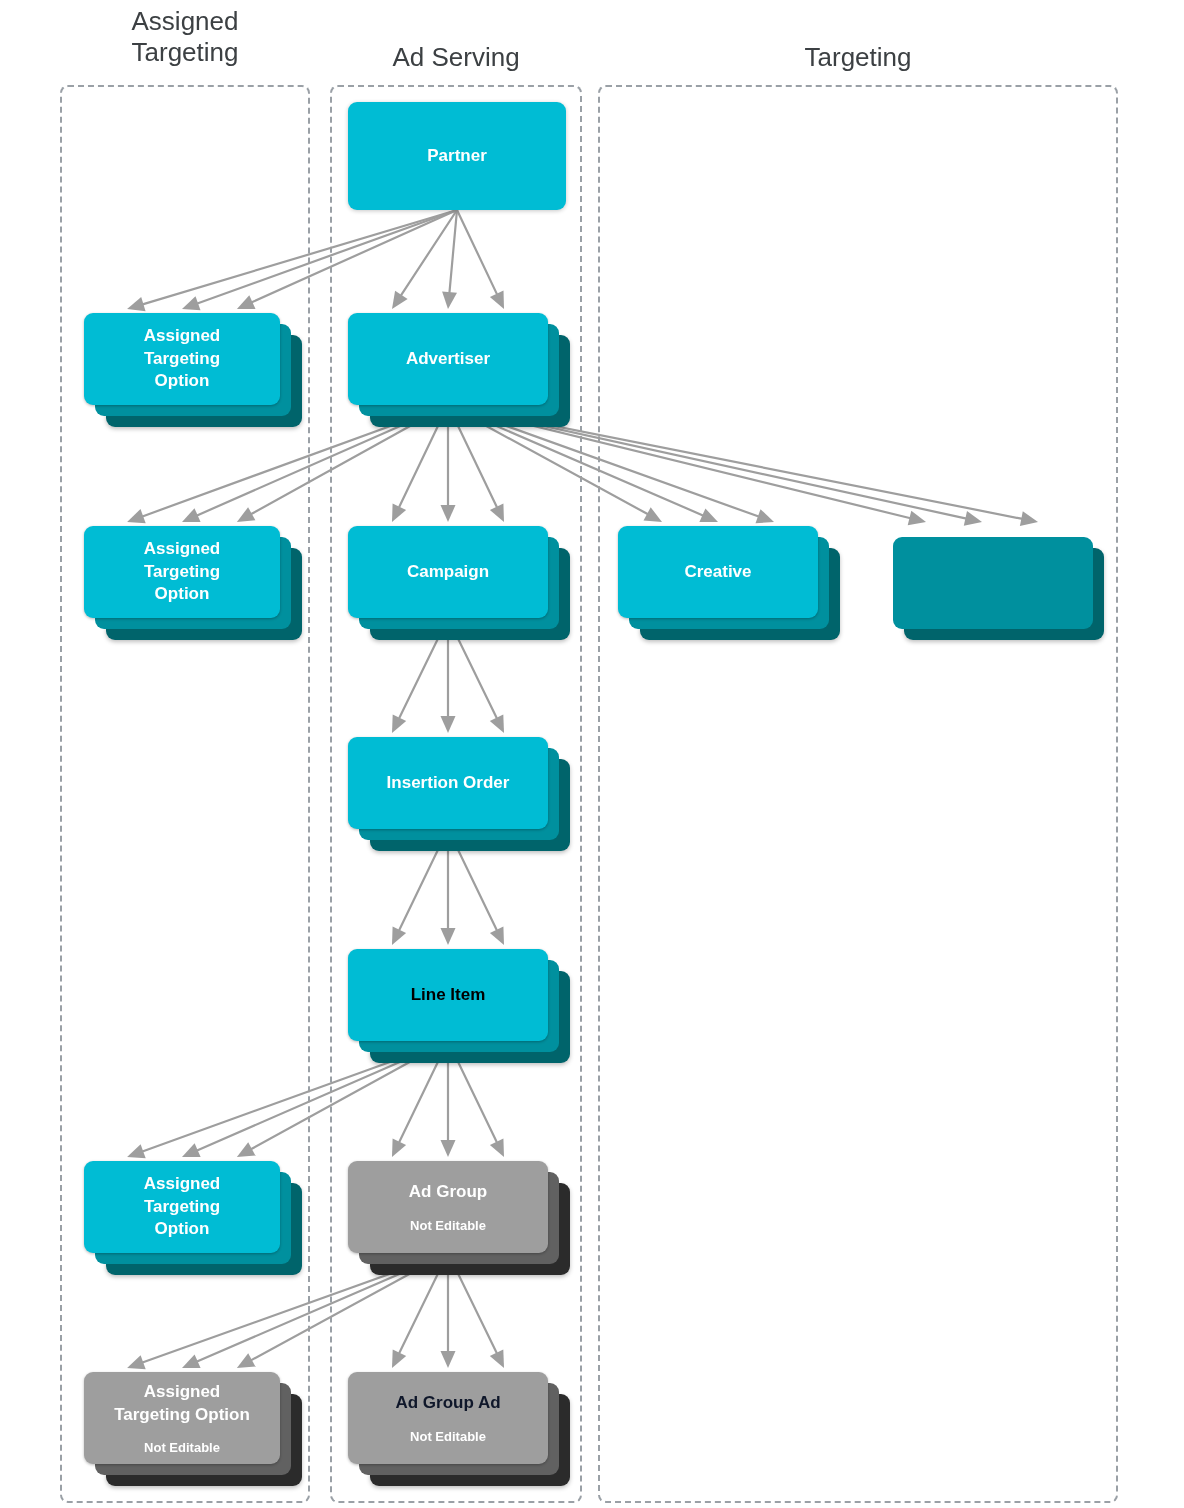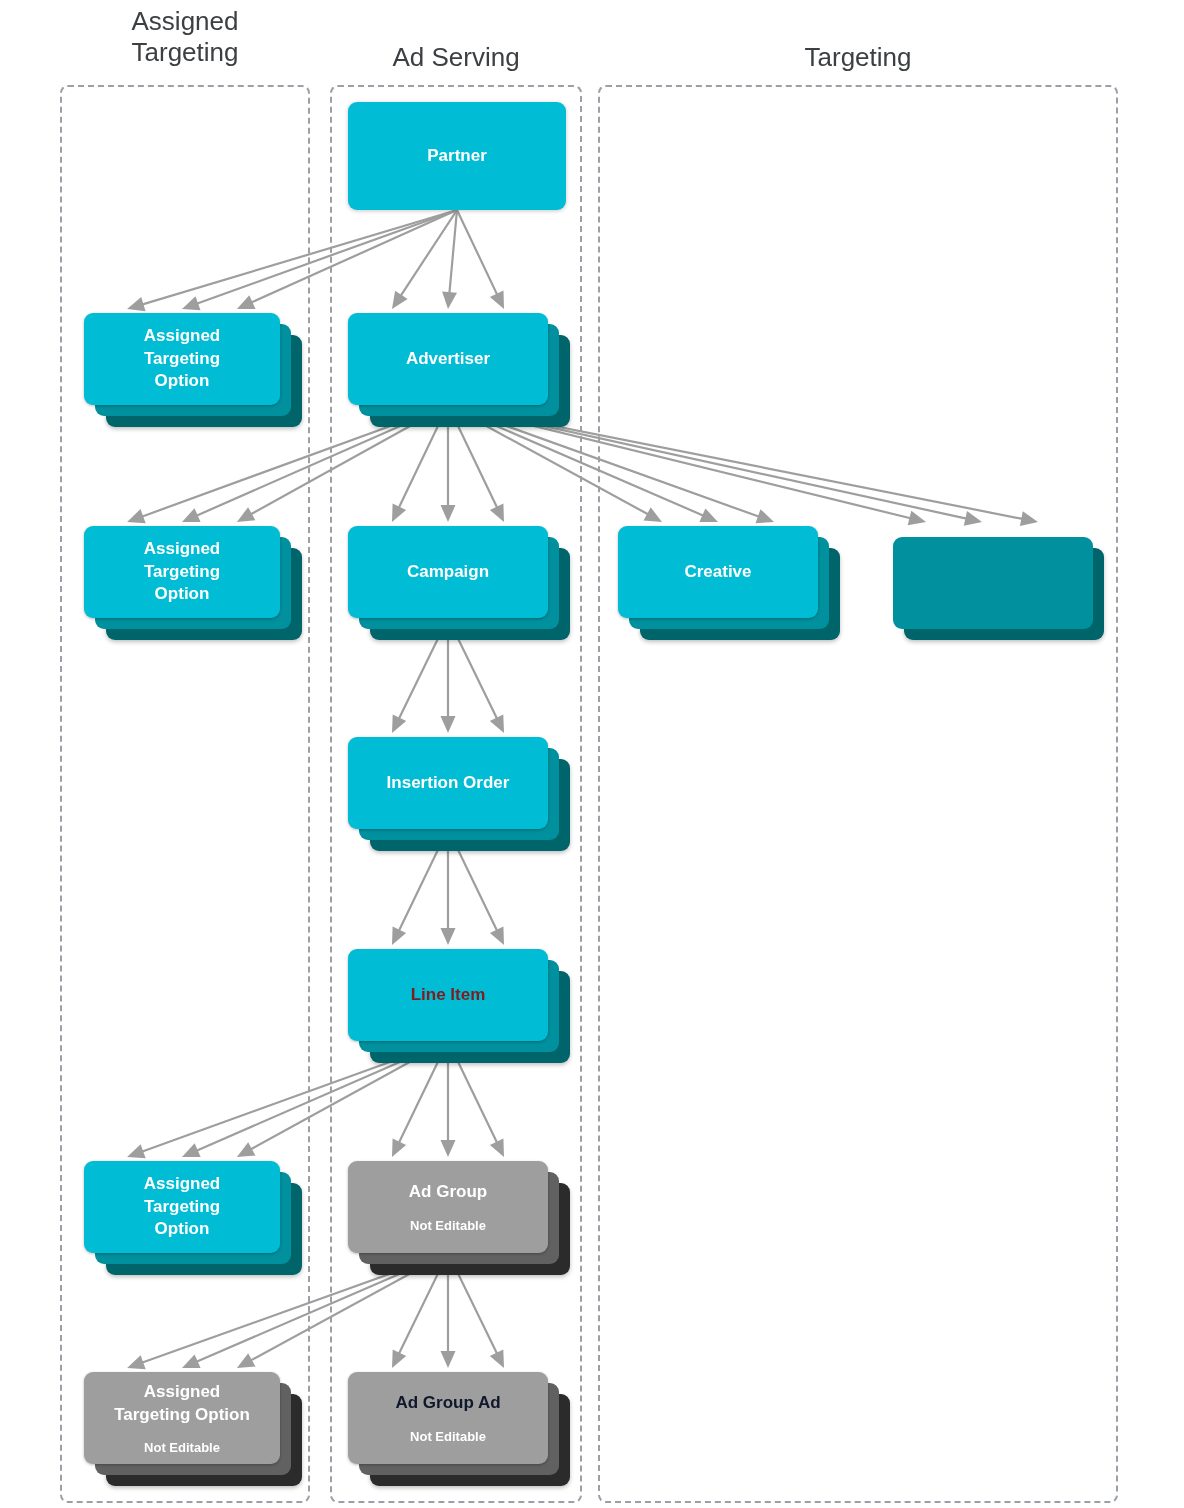--- a/index.html
+++ b/index.html
@@ -237,21 +237,21 @@
         <div class="layer back" style="left: 22px; top: 22px; width: 200px; height: 92px; background: rgb(0, 100, 107); box-shadow: rgba(0, 0, 0, 0.25) 0px 2px 4px;"></div>
         <div class="layer mid" style="left: 11px; top: 11px; width: 200px; height: 92px; background: rgb(0, 144, 158);"></div>
         <div class="layer front" style="left: 0px; top: 0px; width: 200px; height: 92px; background: rgb(0, 188, 212);">
           <div class="label" style="color: rgb(255, 255, 255);">Insertion Order</div>
         </div>
       </div>
       <div class="node" style="left: 348px; top: 949px; width: 224px; height: 116px;">
         <div class="layer back" style="left: 22px; top: 22px; width: 200px; height: 92px; background: rgb(0, 100, 107); box-shadow: rgba(0, 0, 0, 0.25) 0px 2px 4px;"></div>
         <div class="layer mid" style="left: 11px; top: 11px; width: 200px; height: 92px; background: rgb(0, 144, 158);"></div>
         <div class="layer front" style="left: 0px; top: 0px; width: 200px; height: 92px; background: rgb(0, 188, 212);">
-          <div class="label" style="color: #7f1d1d;">Line Item</div>
+          <div class="label" style="color: #000000;">Line Item</div>
         </div>
       </div>
       <div class="node" style="left: 84px; top: 1161px; width: 220px; height: 116px;">
         <div class="layer back" style="left: 22px; top: 22px; width: 196px; height: 92px; background: rgb(0, 100, 107); box-shadow: rgba(0, 0, 0, 0.25) 0px 2px 4px;"></div>
         <div class="layer mid" style="left: 11px; top: 11px; width: 196px; height: 92px; background: rgb(0, 144, 158);"></div>
         <div class="layer front" style="left: 0px; top: 0px; width: 196px; height: 92px; background: rgb(0, 188, 212);">
           <div class="label" style="color: rgb(255, 255, 255);">Assigned
 Targeting
 Option</div>
         </div>

